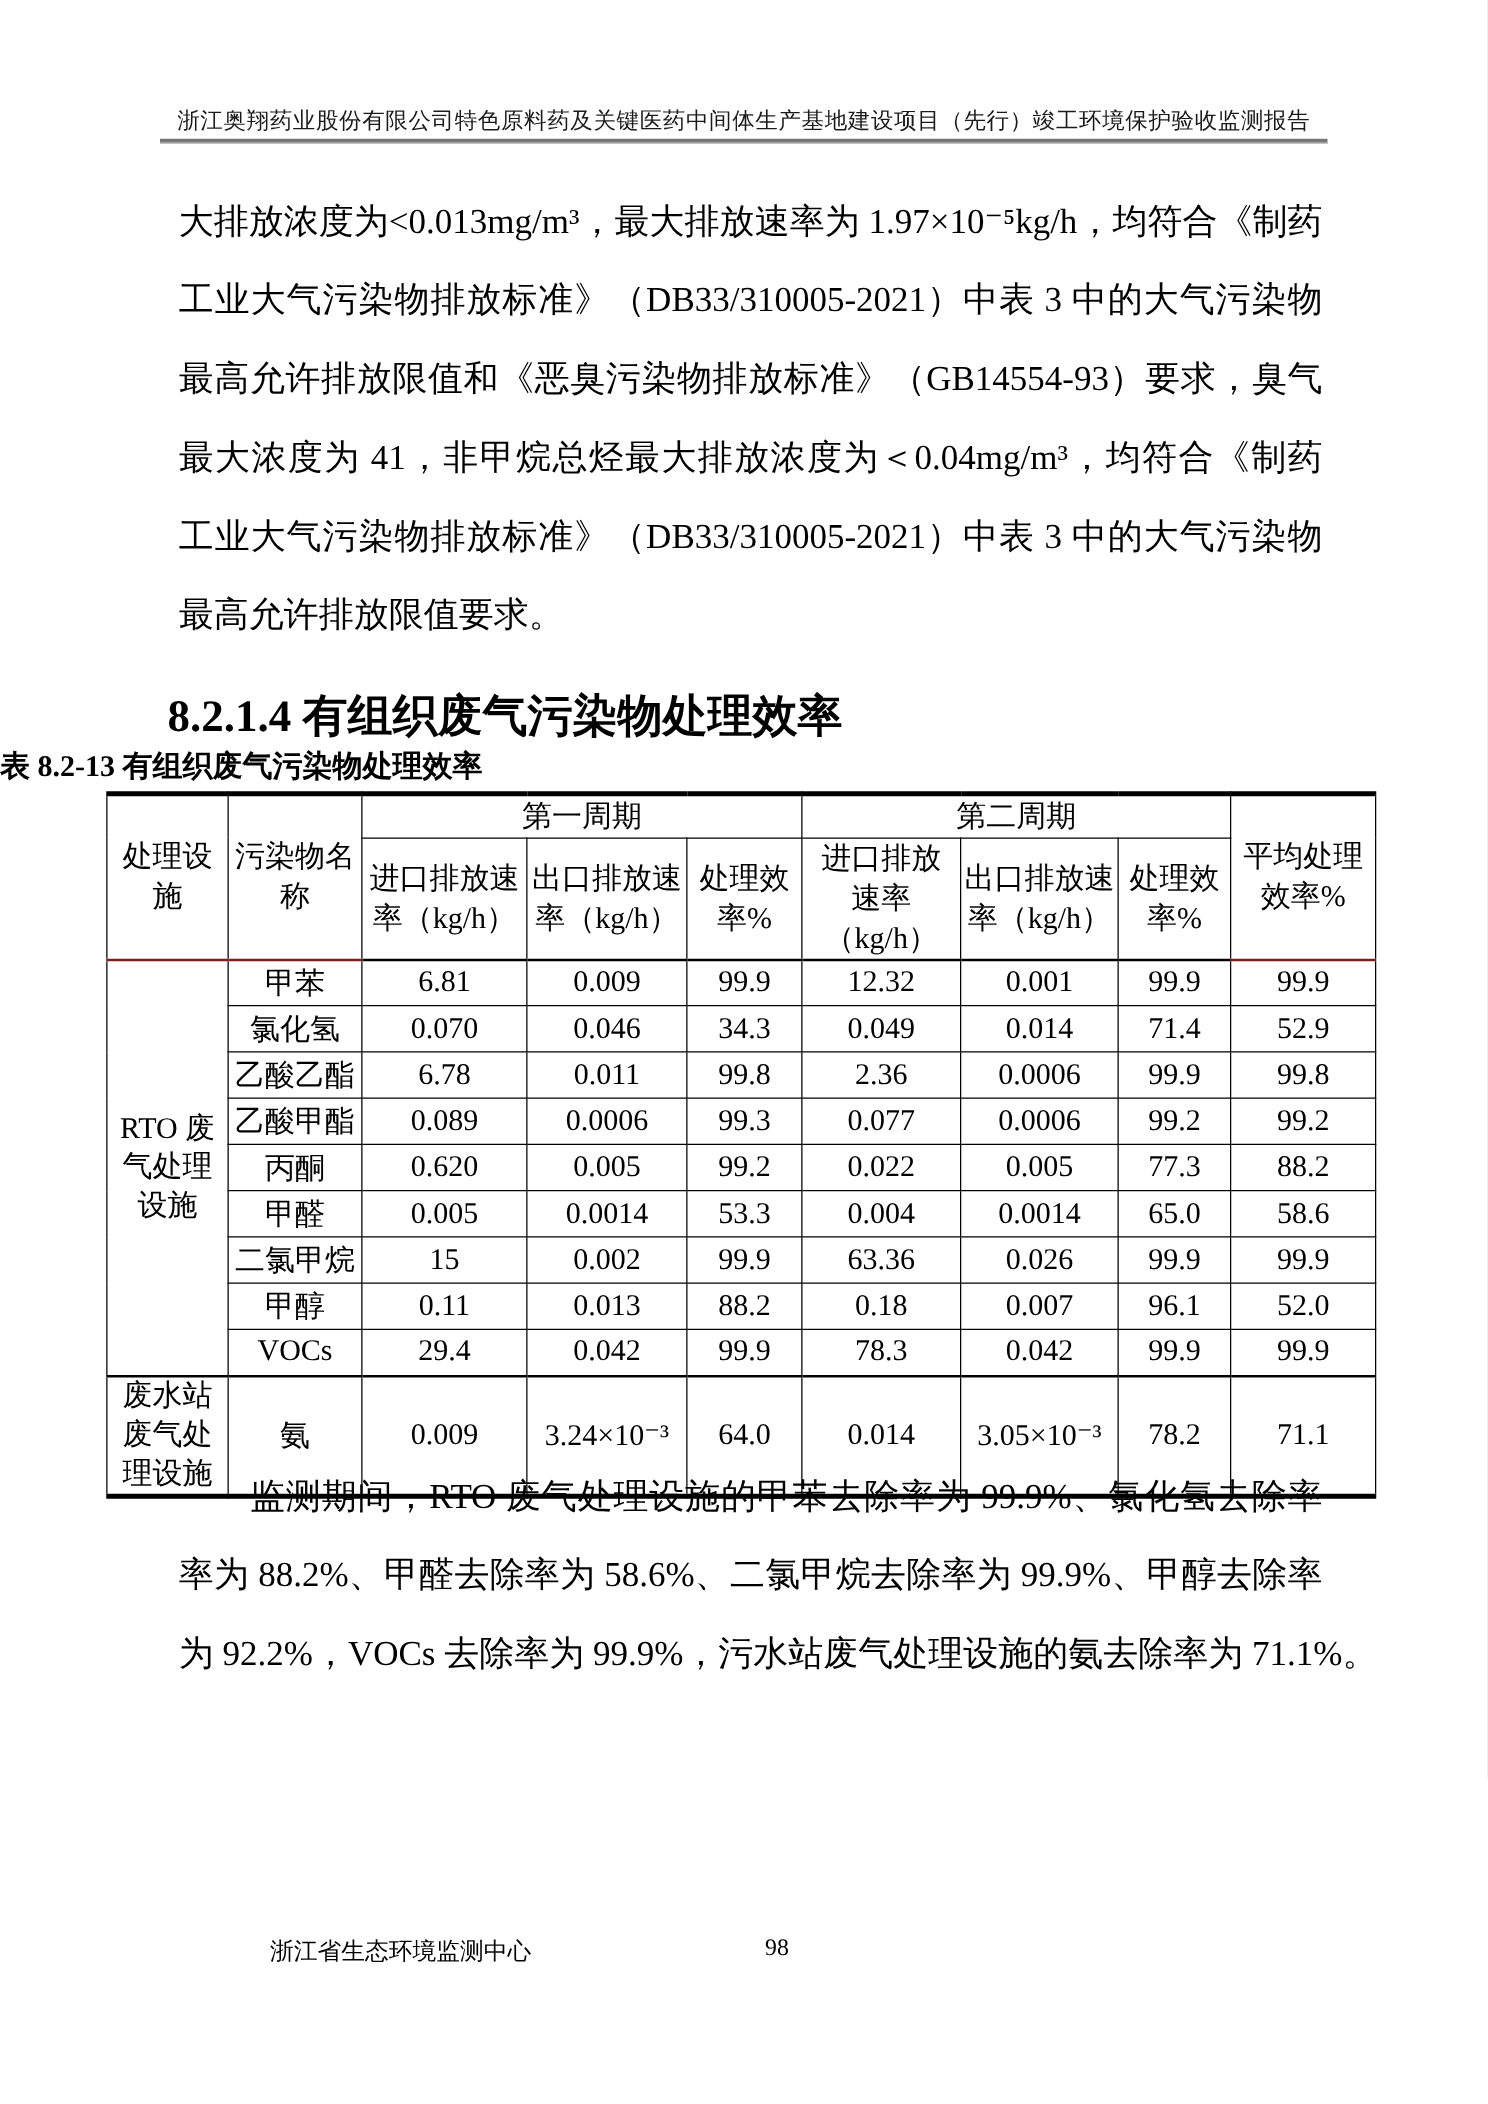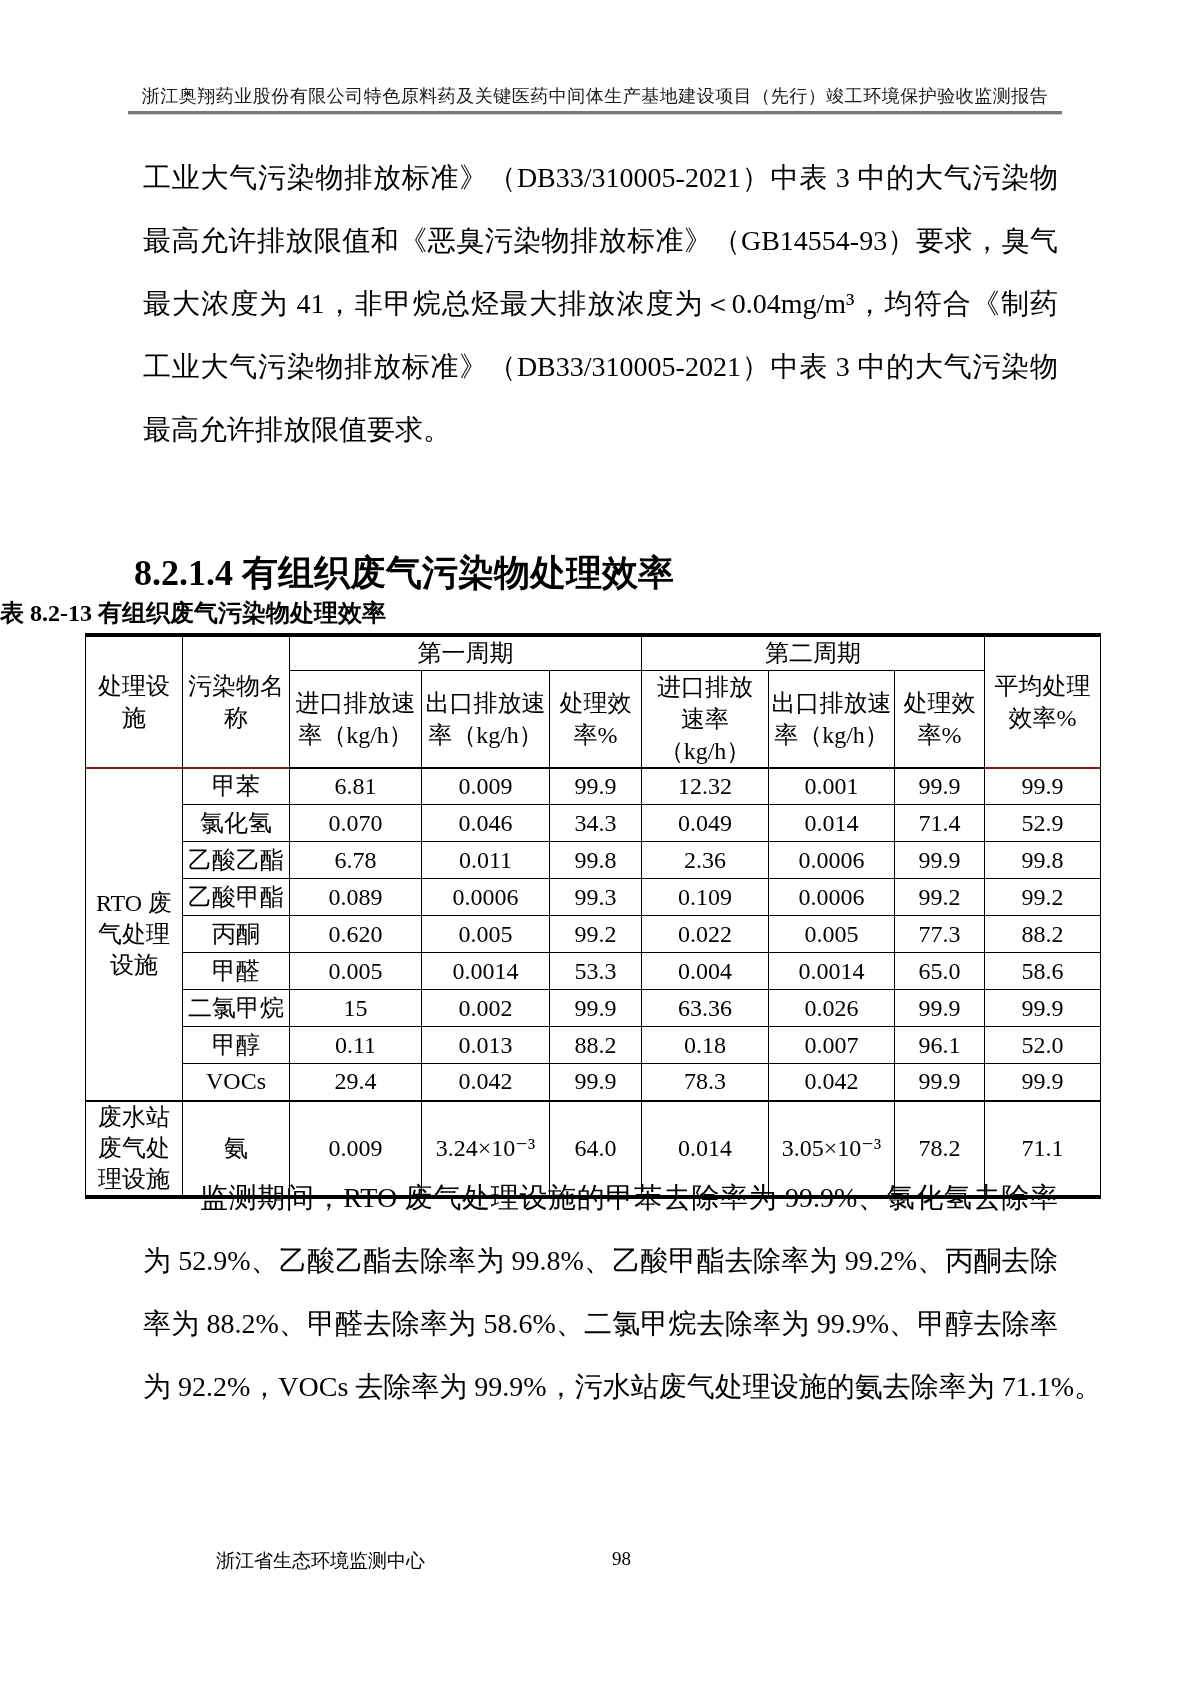--- a/index.html
+++ b/index.html
@@ -66,20 +66,21 @@
 </style>
 </head>
 <body>
 
 <div class="page">
 
   <div class="running-head">浙江奥翔药业股份有限公司特色原料药及关键医药中间体生产基地建设项目（先行）竣工环境保护验收监测报告</div>
   <div class="head-rule"></div>
 
   <div class="para" id="para1">
+    <div class="pline">大排放浓度为&lt;0.013mg/m³，最大排放速率为 1.97×10⁻⁵kg/h，均符合《制药</div>
     <div class="pline">工业大气污染物排放标准》（DB33/310005-2021）中表 3 中的大气污染物</div>
     <div class="pline">最高允许排放限值和《恶臭污染物排放标准》（GB14554-93）要求，臭气</div>
     <div class="pline">最大浓度为 41，非甲烷总烃最大排放浓度为＜0.04mg/m³，均符合《制药</div>
     <div class="pline">工业大气污染物排放标准》（DB33/310005-2021）中表 3 中的大气污染物</div>
     <div class="pline lastline">最高允许排放限值要求。</div>
   </div>
 
   <div class="sec-heading">8.2.1.4 有组织废气污染物处理效率</div>
 
   <div class="tbl-caption">表 8.2-13 有组织废气污染物处理效率</div>
@@ -155,21 +156,21 @@
           <td>2.36</td>
           <td>0.0006</td>
           <td>99.9</td>
           <td>99.8</td>
         </tr>
         <tr>
           <td>乙酸甲酯</td>
           <td>0.089</td>
           <td>0.0006</td>
           <td>99.3</td>
-          <td>0.109</td>
+          <td>0.077</td>
           <td>0.0006</td>
           <td>99.2</td>
           <td>99.2</td>
         </tr>
         <tr>
           <td>丙酮</td>
           <td>0.620</td>
           <td>0.005</td>
           <td>99.2</td>
           <td>0.022</td>
@@ -229,21 +230,20 @@
           <td>3.05×10⁻³</td>
           <td>78.2</td>
           <td>71.1</td>
         </tr>
       </tbody>
     </table>
   </div>
 
   <div class="para" id="para2">
     <div class="pline indent">监测期间，RTO 废气处理设施的甲苯去除率为 99.9%、氯化氢去除率</div>
-    <div class="pline">为 52.9%、乙酸乙酯去除率为 99.8%、乙酸甲酯去除率为 99.2%、丙酮去除</div>
     <div class="pline">率为 88.2%、甲醛去除率为 58.6%、二氯甲烷去除率为 99.9%、甲醇去除率</div>
     <div class="pline">为 92.2%，VOCs 去除率为 99.9%，污水站废气处理设施的氨去除率为 71.1%。</div>
   </div>
 
   <div class="footer-org">浙江省生态环境监测中心</div>
   <div class="footer-page">98</div>
 
 </div>
 
 </body></html>

